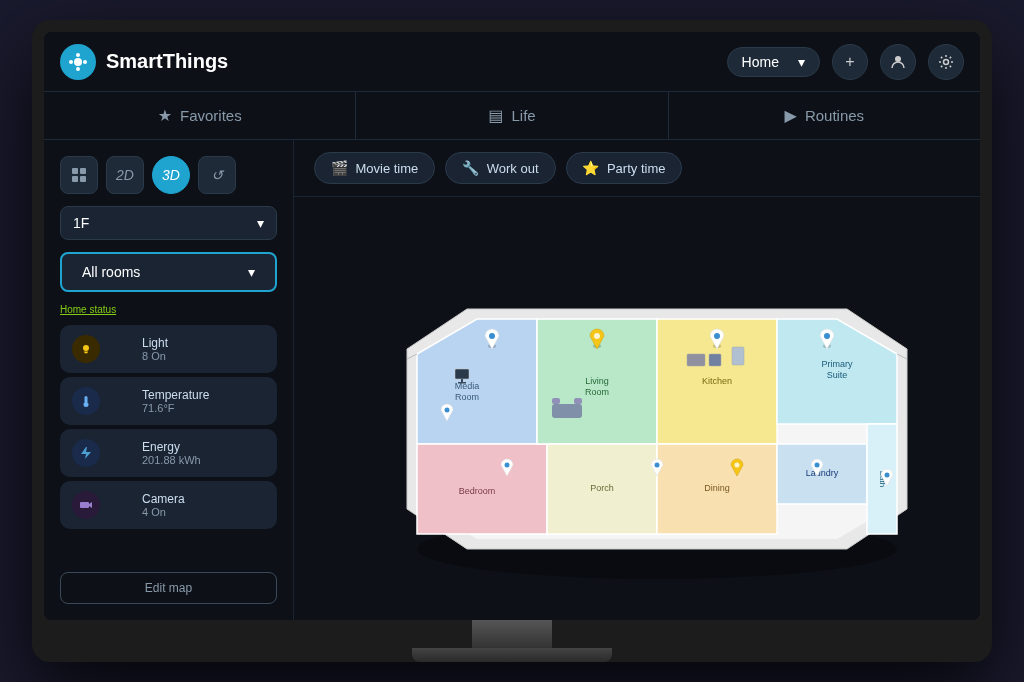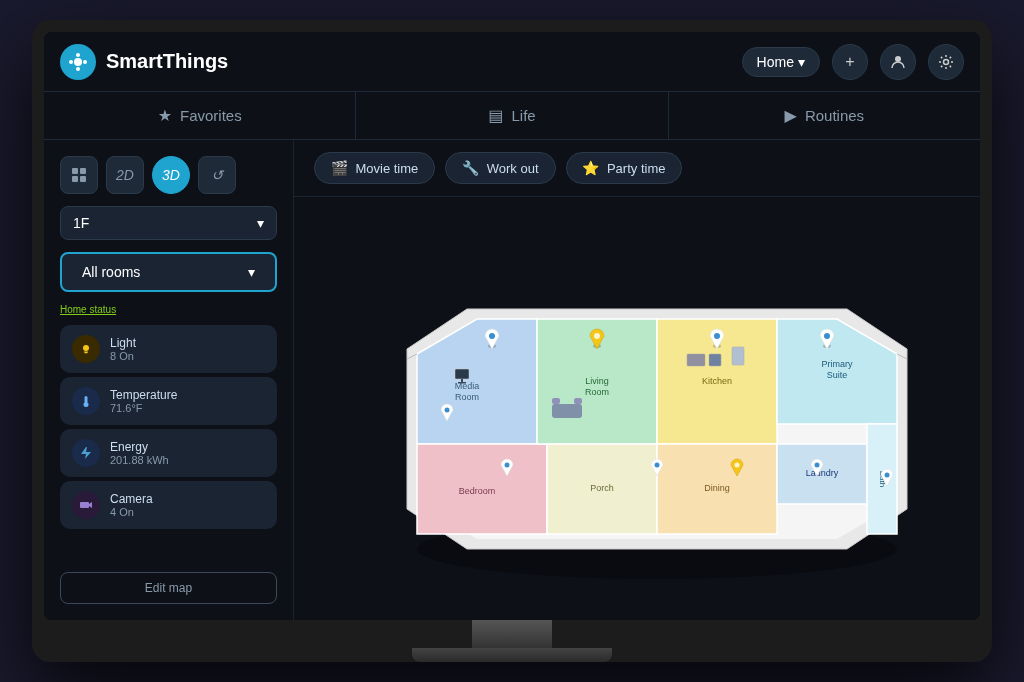--- a/index.html
+++ b/index.html
@@ -84,21 +84,21 @@
 
     .header-right {
       display: flex;
       align-items: center;
       gap: 12px;
     }
 
     .home-selector {
       display: flex;
       align-items: center;
-      gap: 4px;
+      gap: 19px;
       background: #1e2a38;
       border: 1px solid #2a3a4a;
       border-radius: 20px;
       padding: 6px 14px;
       cursor: pointer;
     }
 
     .home-selector span {
       color: #ffffff;
       font-size: 14px;
@@ -269,21 +269,21 @@
       justify-content: center;
       font-size: 14px;
       flex-shrink: 0;
     }
 
     .status-icon.light { background: #3a2a00; color: #f5c518; }
     .status-icon.temp { background: #1a2a4a; color: #6ab0f5; }
     .status-icon.energy { background: #1a2a4a; color: #4a9fd0; }
     .status-icon.camera { background: #2a1a3a; color: #9a7fd0; }
 
-    .status-text { flex: 1; }
+    .status-text { flex: 1; margin-left: 32px; }
     .status-label {
       color: #ccddee;
       font-size: 12px;
       font-weight: 500;
     }
     .status-value {
       color: #8899aa;
       font-size: 11px;
     }
 

